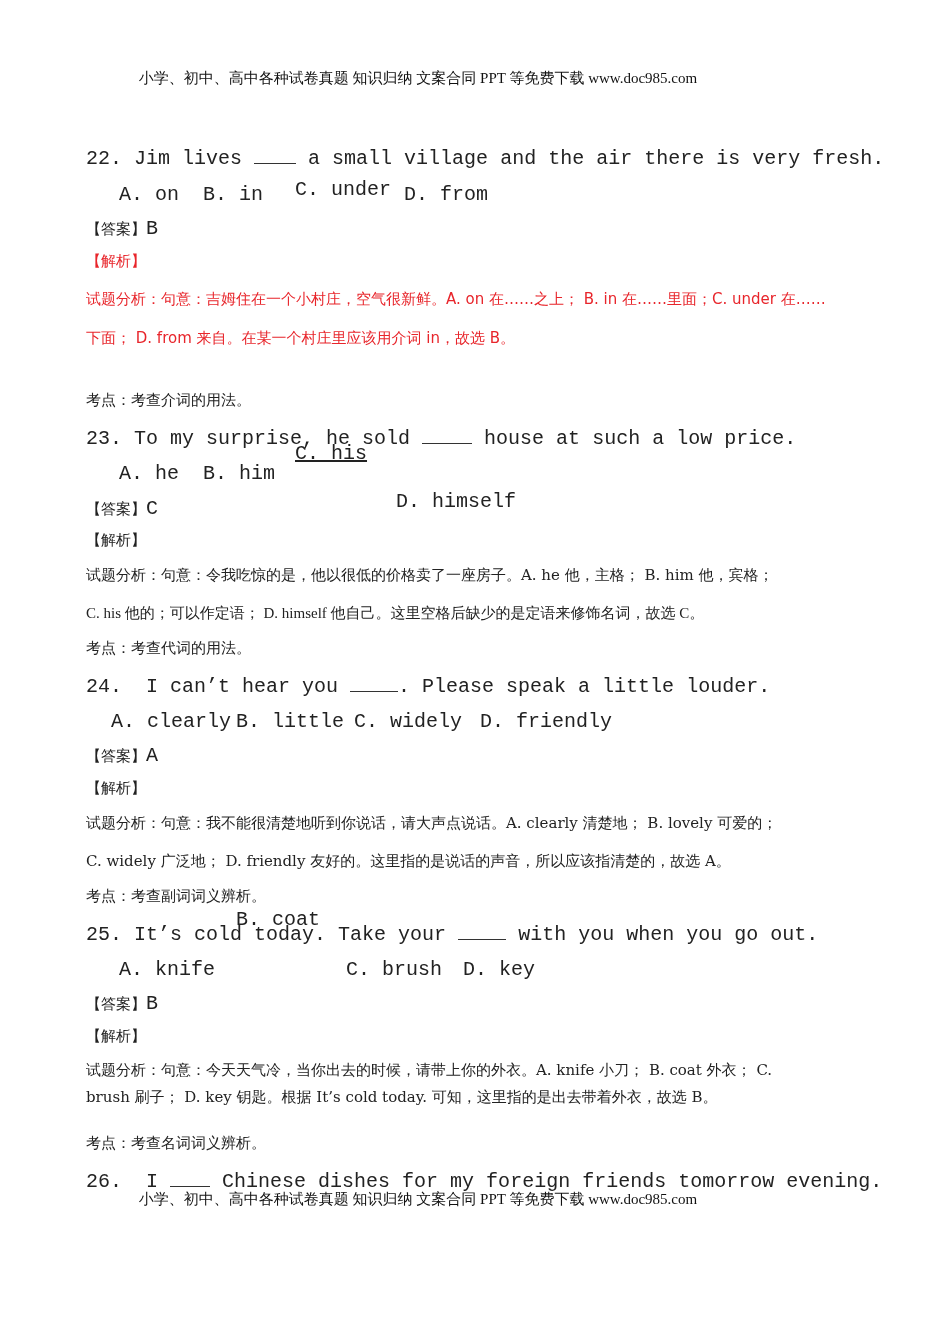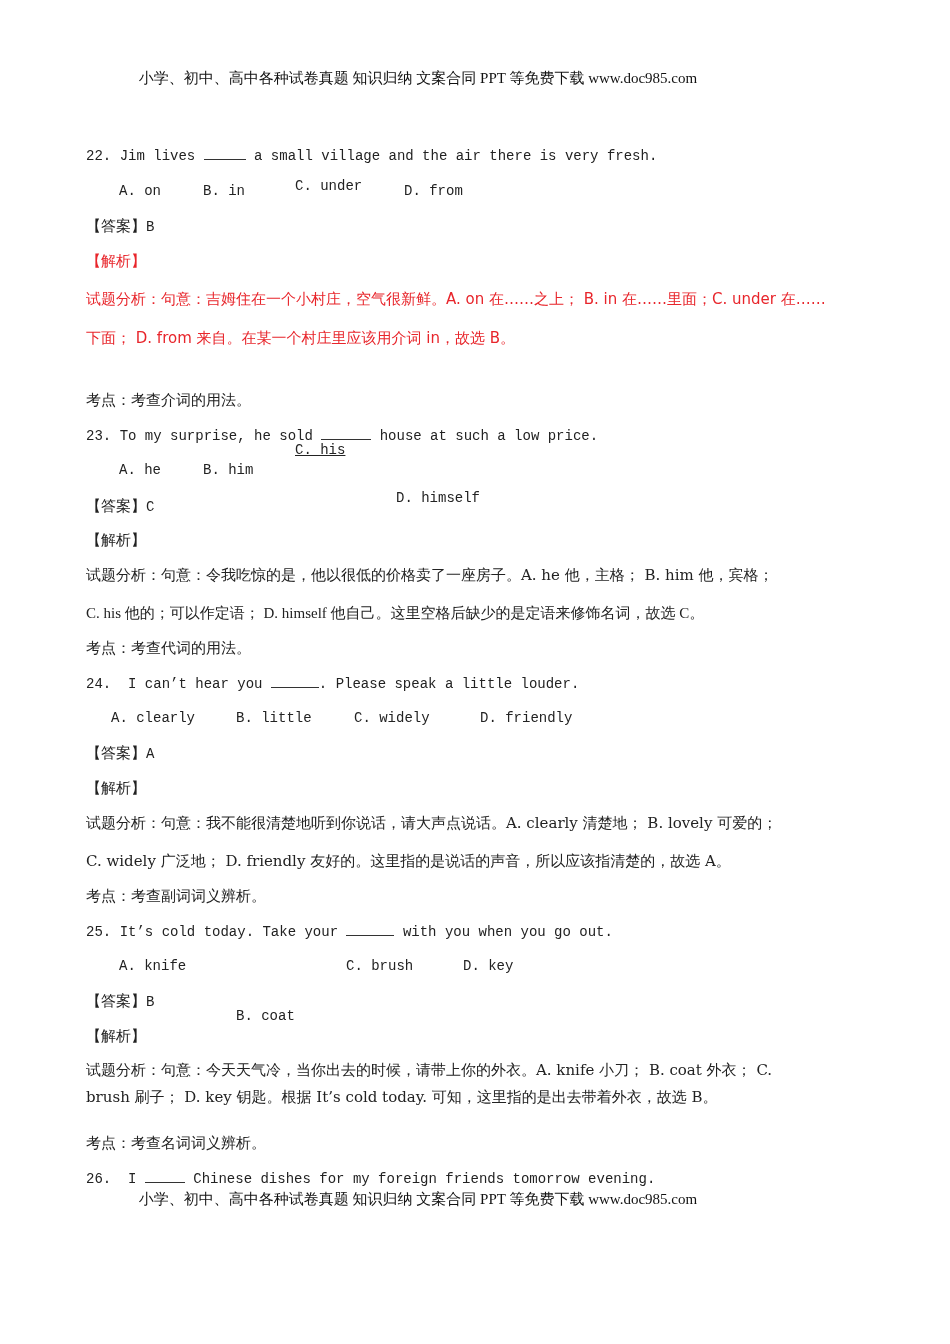--- a/index.html
+++ b/index.html
@@ -4,21 +4,21 @@
 <style>
   html, body { margin: 0; padding: 0; background: #ffffff; }
   body { width: 950px; height: 1344px; position: relative; overflow: hidden; color: #222; }
   .header, .footer {
     position: absolute; left: 0; width: 836px; text-align: center;
     font-family: "Liberation Serif", "DejaVu Serif", serif; font-size: 15px; color: #111;
   }
   .header { top: 69px; }
   .footer { top: 1190px; }
   .line { position: absolute; left: 86px; white-space: pre; }
-  .mono { font-family: "Liberation Mono", "DejaVu Sans Mono", monospace; font-size: 14px; color: #222; }
+  .mono { font-family: "Liberation Mono", "DejaVu Sans Mono", monospace; font-size: 20px; color: #222; }
   .cn { font-family: "DejaVu Serif", "Liberation Serif", serif; font-size: 15px; color: #222; }
   .red { color: #e8252b; font-family: "DejaVu Sans", "Liberation Sans", sans-serif; font-size: 15px; }
   .opt { position: absolute; white-space: pre; }
   .blank { display: inline-block; border-bottom: 1px solid #333; height: 12px; vertical-align: baseline; }
 </style>
 </head>
 <body>
 
 <div class="header">小学、初中、高中各种试卷真题 知识归纳 文案合同 PPT 等免费下载   www.doc985.com</div>
 
@@ -57,21 +57,21 @@
   <div class="line cn" style="top:744px;"><span>【答案】</span><span class="mono">A</span></div>
   <div class="line cn" style="top:779px;">【解析】</div>
   <div class="line cn" style="top:814px;">试题分析：句意：我不能很清楚地听到你说话，请大声点说话。A. clearly 清楚地； B. lovely 可爱的；</div>
   <div class="line cn" style="top:852px;">C. widely 广泛地； D. friendly 友好的。这里指的是说话的声音，所以应该指清楚的，故选 A。</div>
   <div class="line cn" style="top:887px;"><span>考点：</span><span>考查副词词义辨析。</span></div>
 </div>
 
 <div>
   <div class="line mono" style="top:923px;"><span>25.</span> <span>It’s cold today. Take your</span> <span class="blank" style="width:48px;"></span> <span>with you when you go out.</span></div>
   <div class="opt mono" style="top:958px;left:119px;">A. knife</div>
-  <div class="opt mono" style="top:1008px;left:236px;">B. coat</div>
+  <div class="opt mono" style="top:908px;left:236px;">B. coat</div>
   <div class="opt mono" style="top:958px;left:346px;">C. brush</div>
   <div class="opt mono" style="top:958px;left:463px;">D. key</div>
   <div class="line cn" style="top:992px;"><span>【答案】</span><span class="mono">B</span></div>
   <div class="line cn" style="top:1027px;">【解析】</div>
   <div class="line cn" style="top:1061px;">试题分析：句意：今天天气冷，当你出去的时候，请带上你的外衣。A. knife 小刀； B. coat 外衣； C.</div>
   <div class="line cn" style="top:1088px;">brush 刷子； D. key 钥匙。根据 It’s cold today. 可知，这里指的是出去带着外衣，故选 B。</div>
   <div class="line cn" style="top:1134px;"><span>考点：</span><span>考查名词词义辨析。</span></div>
 </div>
 
 <div>

